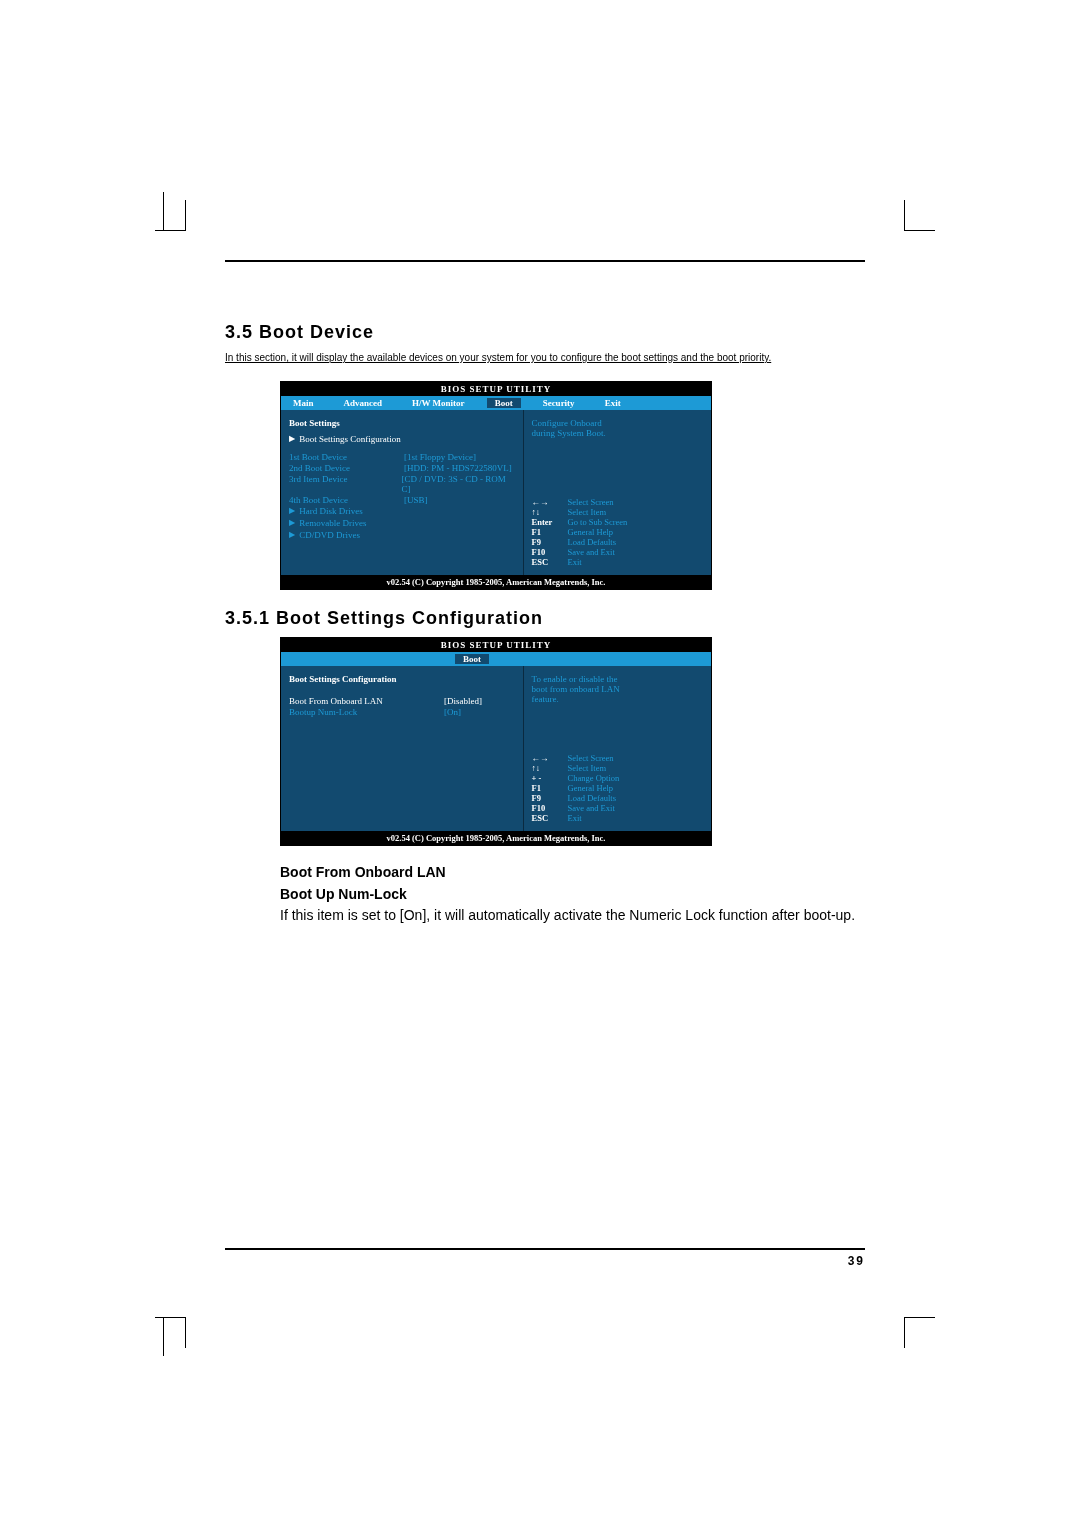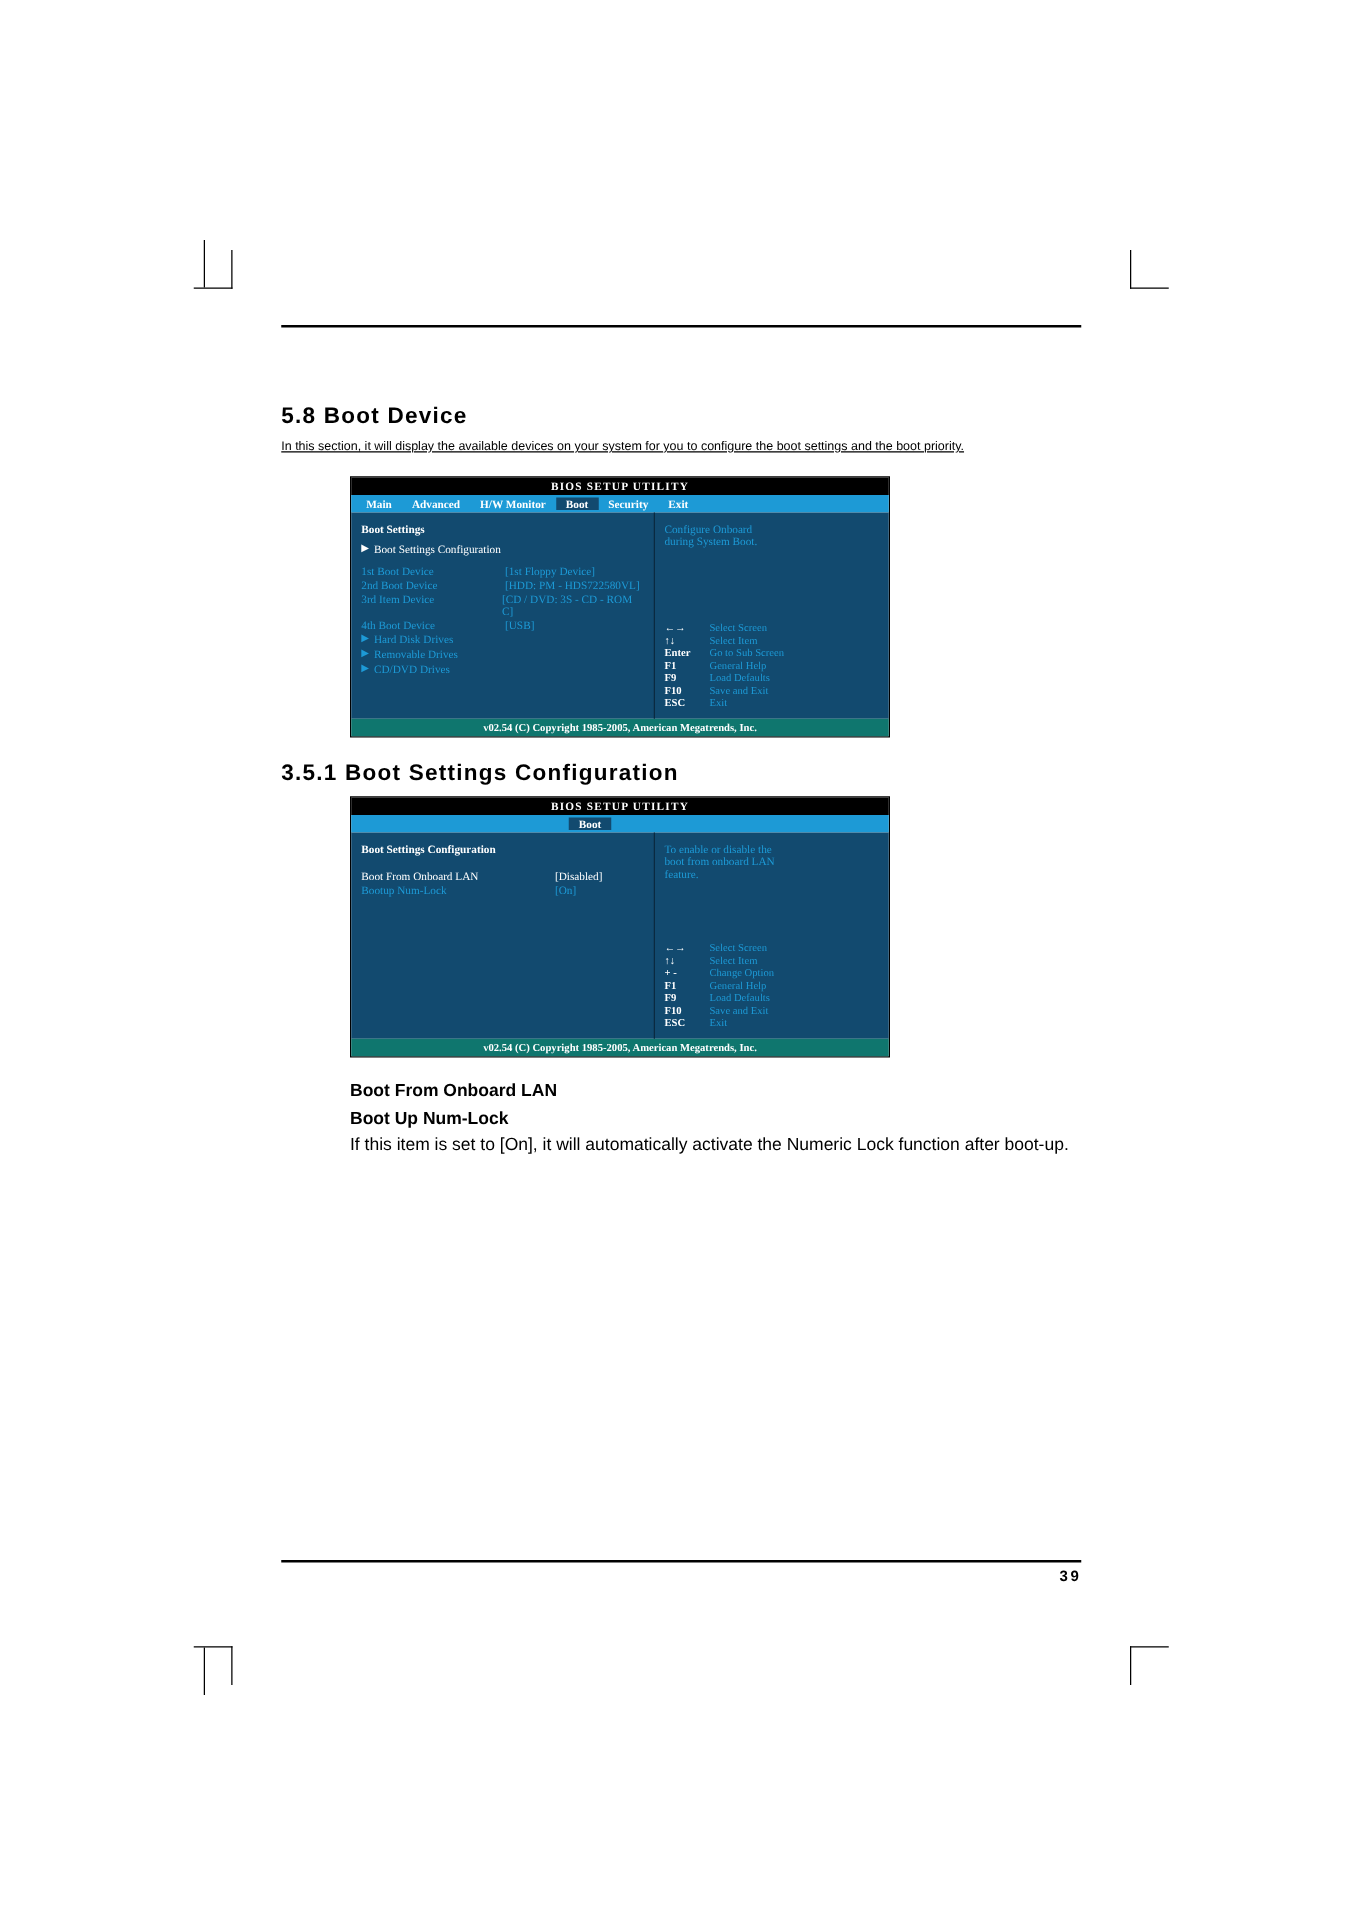--- a/index.html
+++ b/index.html
@@ -89,21 +89,21 @@
     font-weight: bold;
     padding: 2px 0;
     letter-spacing: 1px;
   }
   .bios-menu {
     background: #1d9ad6;
     color: #fff;
     display: flex;
     font-weight: bold;
     padding: 2px 4px;
-    gap: 0;
+    gap: 14px;
   }
   .bios-menu span {
     padding: 0 8px;
   }
   .bios-menu .sel {
     background: #124a6f;
     color: #fff;
   }
   .bios-body {
     display: flex;
@@ -147,21 +147,21 @@
   }
   .kv .k { width: 115px; }
   .kv.sel .k, .kv.sel .v { color:#fff; }
   .help-keys {
     font-size: 8.5px;
   }
   .help-keys div { display:flex; }
   .help-keys .hk { width: 36px; color:#fff; font-weight:bold;}
   .help-keys .hd { color:#1d9ad6; }
   .bios-footer {
-    background:#0f766e;
+    background:#000000;
     color:#fff;
     text-align:center;
     font-weight:bold;
     padding:2px 0;
     font-size: 8.5px;
   }
   .descr { color:#1d9ad6; line-height:1.15; }
 
 </style>
 </head>
@@ -169,21 +169,21 @@
 
 <div class="crop-tl"></div>
 <div class="crop-tr"></div>
 <div class="crop-bl"></div>
 <div class="crop-br"></div>
 
 <div class="page">
   <div class="hr"></div>
 
   <div class="section-title">
-    <span>5.8</span>
+    <span>3.5</span>
     <span>Boot Device</span>
   </div>
   <p class="body-text">In this section, it will display the available devices on your system for you to configure the boot settings and the boot priority.</p>
 
   <div class="bios-box">
     <div class="bios-title">BIOS  SETUP  UTILITY</div>
     <div class="bios-menu">
       <span>Main</span>
       <span>Advanced</span>
       <span>H/W Monitor</span>

